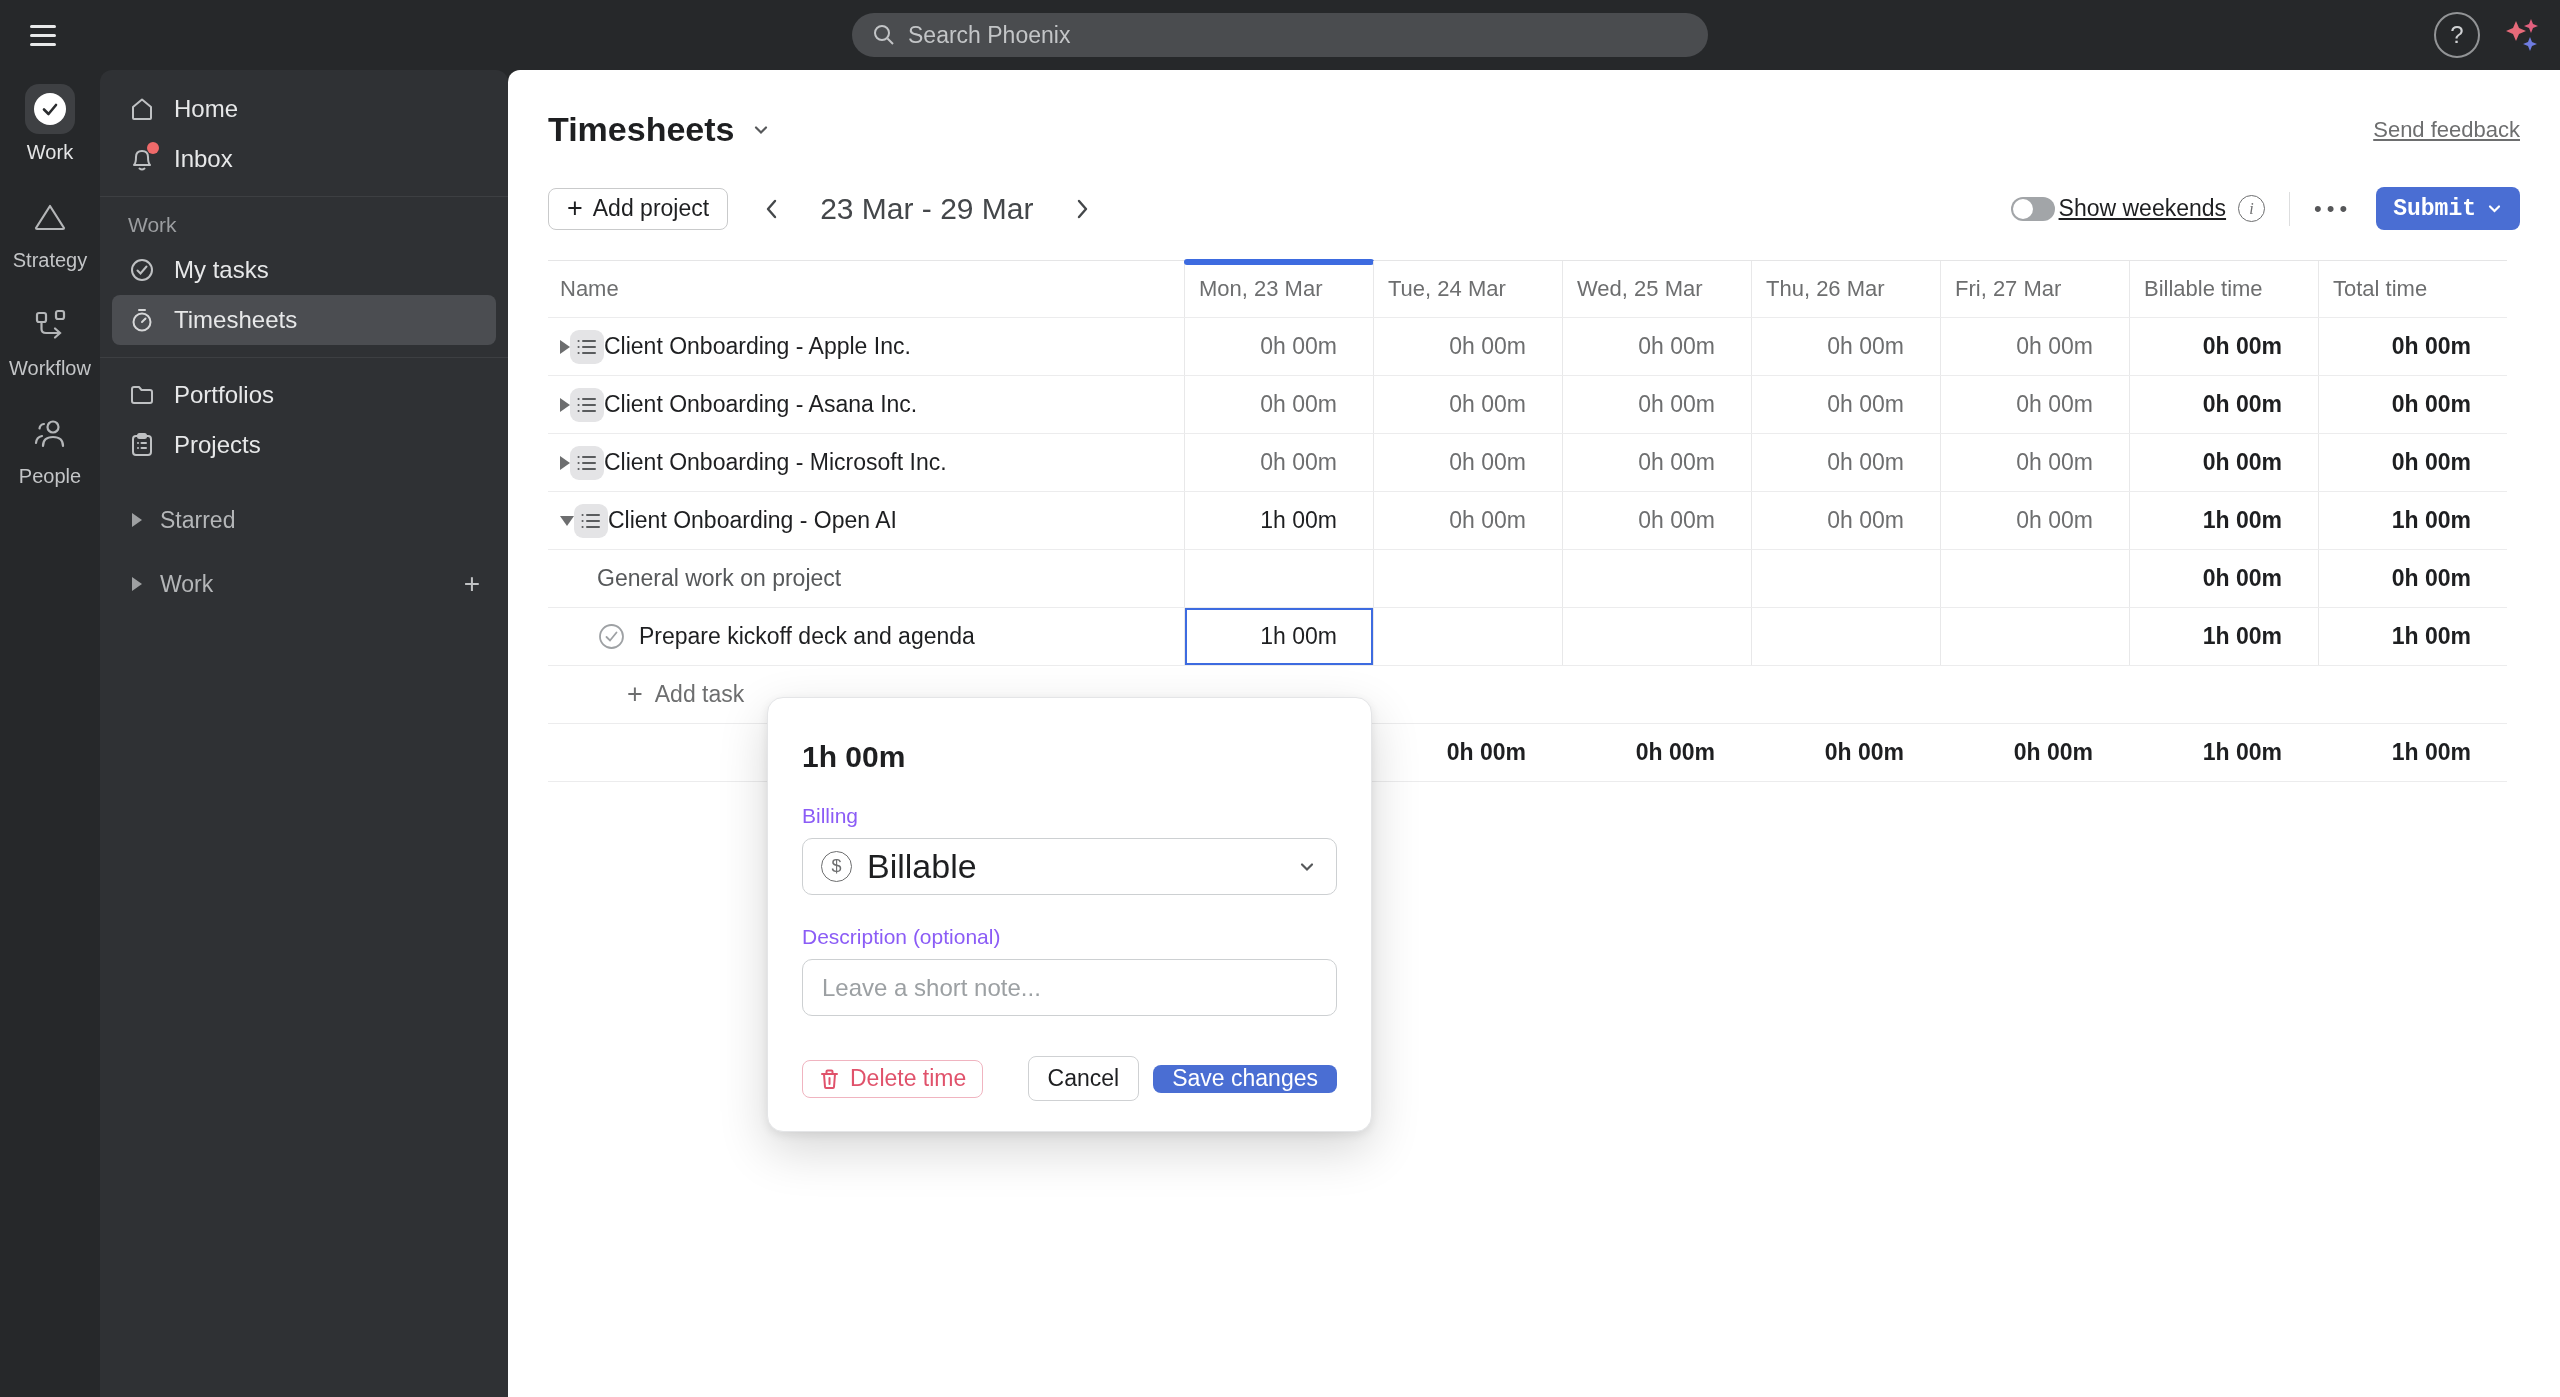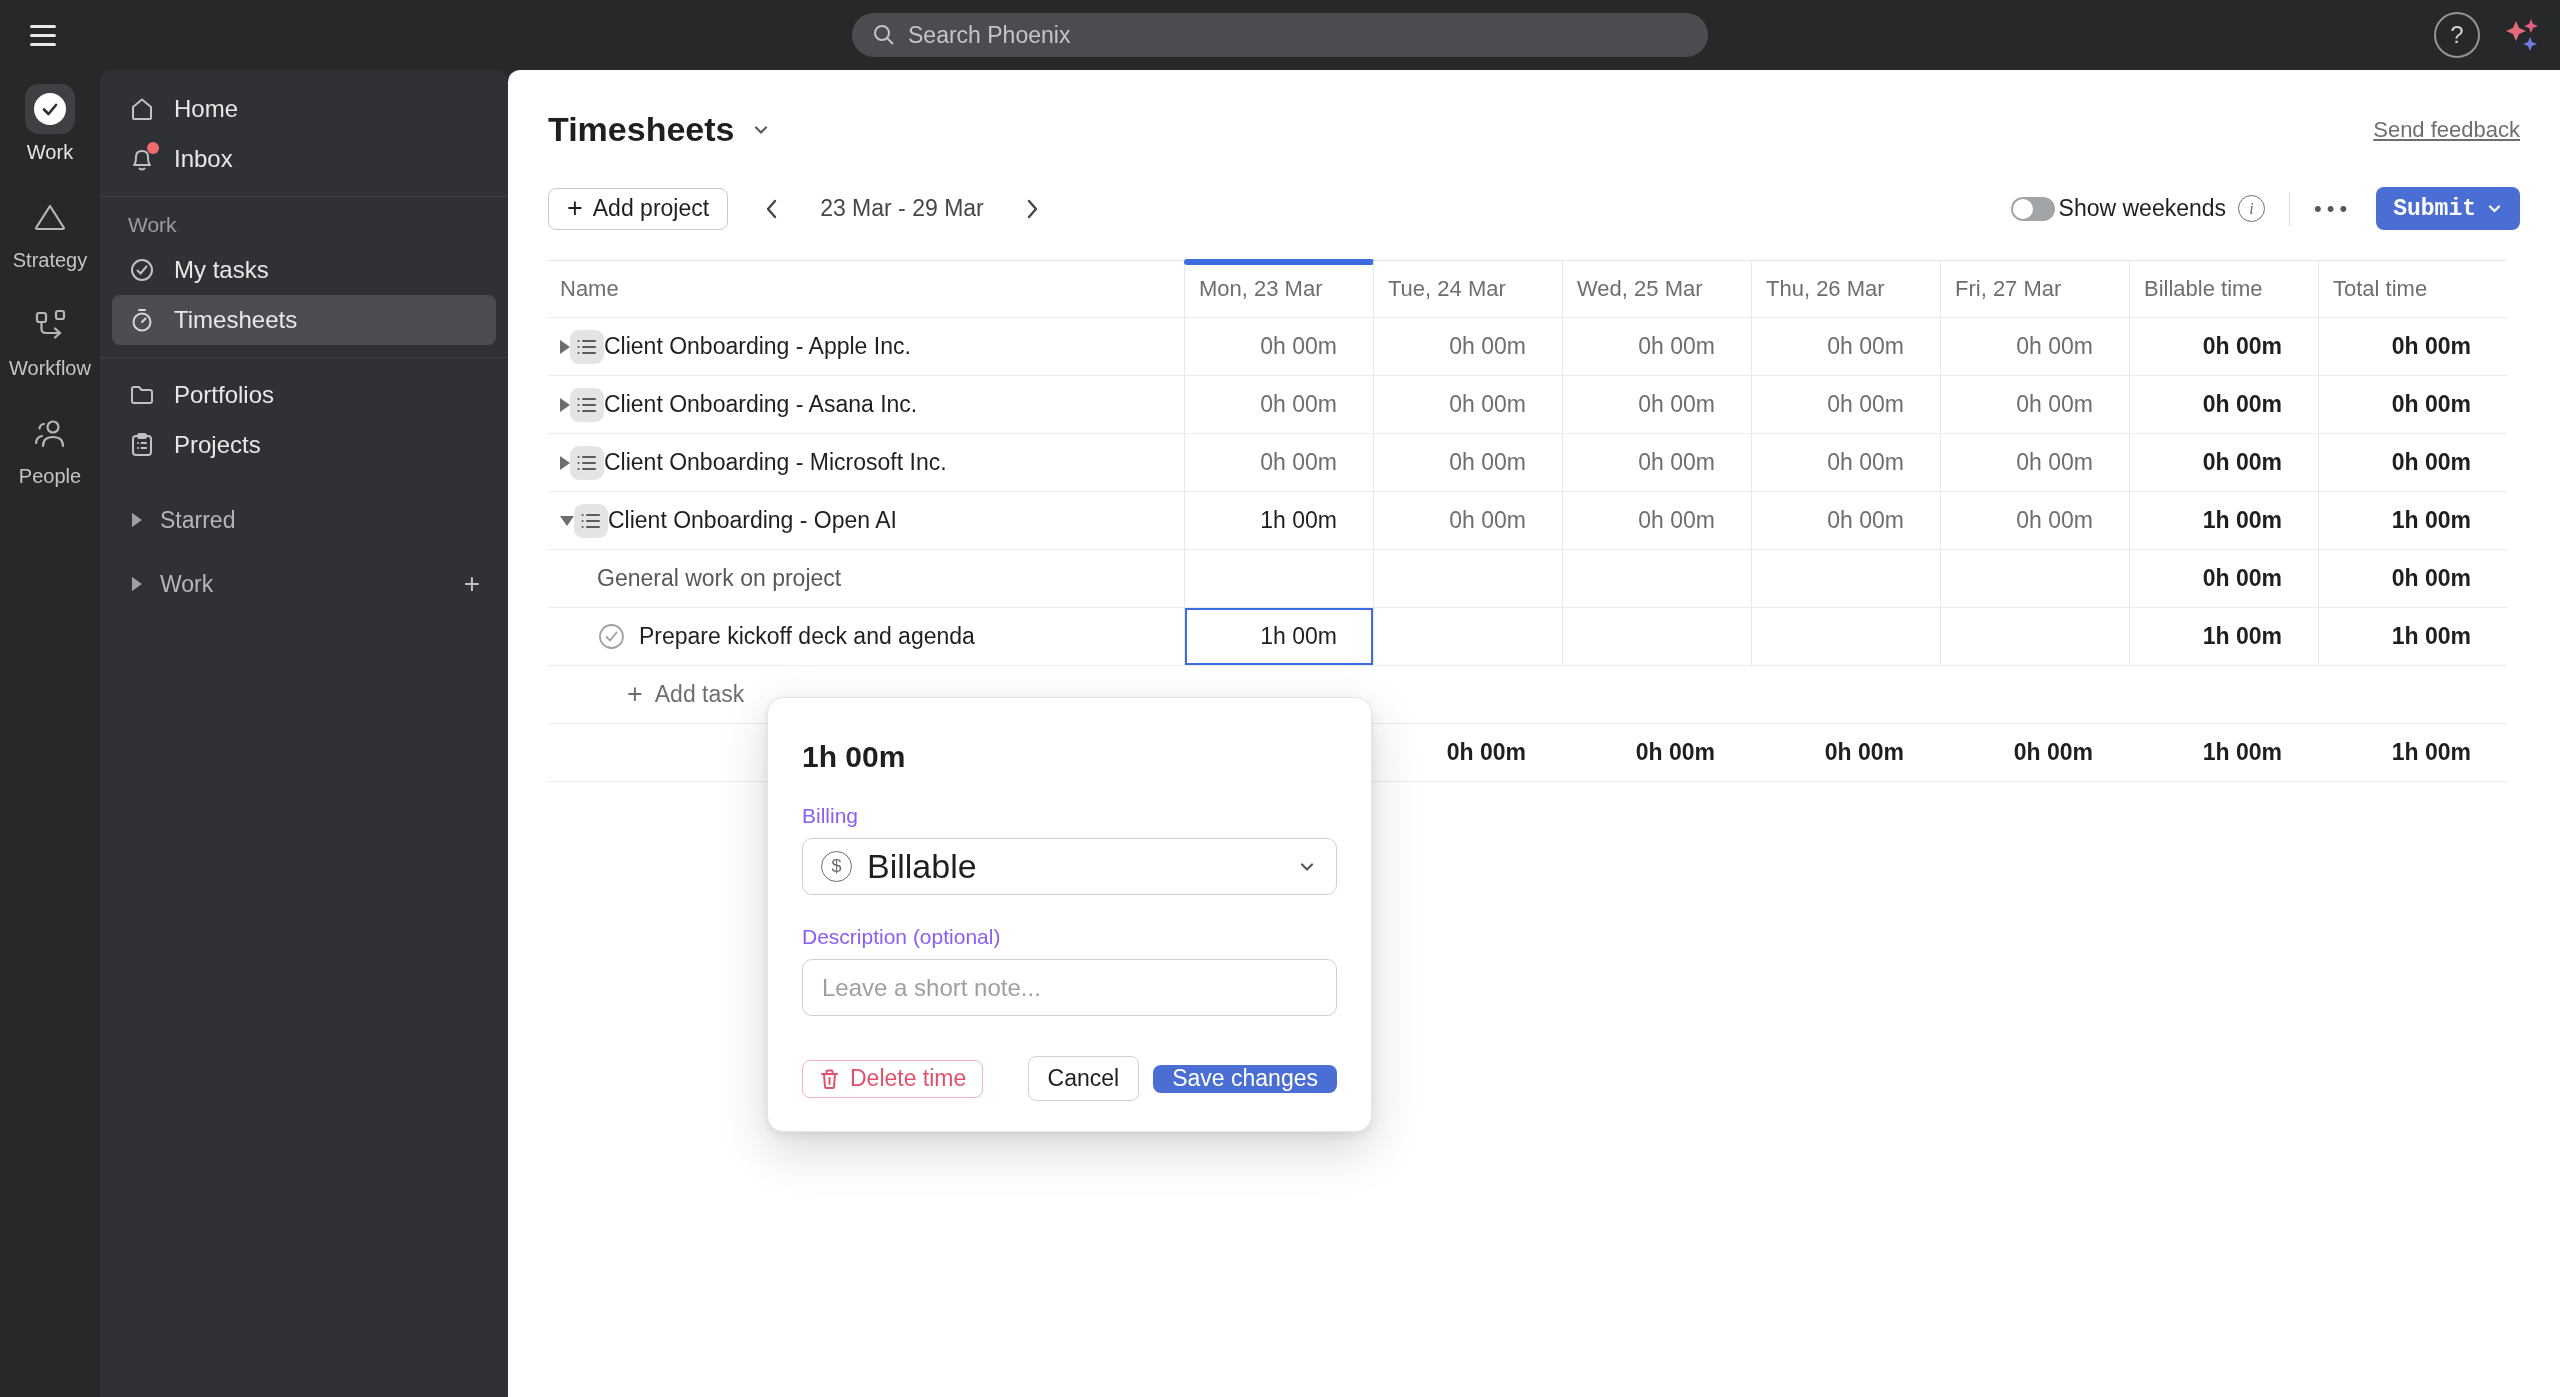--- a/index.html
+++ b/index.html
@@ -50,26 +50,26 @@
   .main { flex:1; background:#fff; border-top-left-radius:12px; position:relative; }
   .main-header { display:flex; align-items:center; padding:40px 40px 0 40px; }
   .page-title { font-size:34px; font-weight:700; color:var(--txt); }
   .title-chevron { margin-left:16px; cursor:pointer; display:flex; }
   .feedback { margin-left:auto; font-size:22px; color:#6d6e6f; text-decoration:underline; cursor:pointer; }
 
   .toolbar { display:flex; align-items:center; margin:38px 40px 0 40px; }
   .btn-outline { display:flex; align-items:center; gap:10px; height:42px; padding:0 18px; border:1px solid #c9cacb;
                  border-radius:8px; background:#fff; font-size:23px; color:var(--txt); cursor:pointer; font-family:inherit;}
   .nav-arrow { background:none; border:none; cursor:pointer; margin:0 4px; display:flex; align-items:center; padding:8px; }
-  .date-range { font-size:23px; color:#44474a; margin:0 26px; }
+  .date-range { font-size:30px; color:#44474a; margin:0 26px; }
   .wk-left { display:flex; align-items:center; }
   .wk-right { margin-left:auto; display:flex; align-items:center; }
   .toggle { width:44px; height:24px; border-radius:13px; background:#a2a5a8; position:relative; cursor:pointer; }
   .toggle .knob { position:absolute; left:2px; top:2px; width:20px; height:20px; border-radius:50%; background:#fff; }
-  .wk-label { font-size:23px; color:var(--txt); margin:0 12px 0 4px; }
+  .wk-label { font-size:23px; color:var(--txt); margin:0 12px 0 4px;text-decoration:underline; }
   .info-circle { width:27px; height:27px; border:1.7px solid #6d6e6f; border-radius:50%; color:#6d6e6f; font-size:16px;
                  display:flex; align-items:center; justify-content:center; cursor:pointer; font-style:italic; font-family:"Liberation Serif",serif;}
   .vdivider { width:1px; height:34px; background:#dddedf; margin:0 24px; }
   .dots { font-size:22px; letter-spacing:5px; color:#565759; cursor:pointer; margin-right:24px; }
   .btn-primary { display:flex; align-items:center; gap:10px; height:43px; padding:0 17px; background:var(--accent);
                  color:#fff; border:none; border-radius:8px; font-size:23px; font-weight:600; cursor:pointer; font-family:Liberation Mono, monospace;}
 
   
   .table { width:1959px; margin:30px 0 0 40px; }
   .trow { display:grid; grid-template-columns:1fr repeat(7,189px); border-bottom:1px solid #ececed; min-height:58px; }

